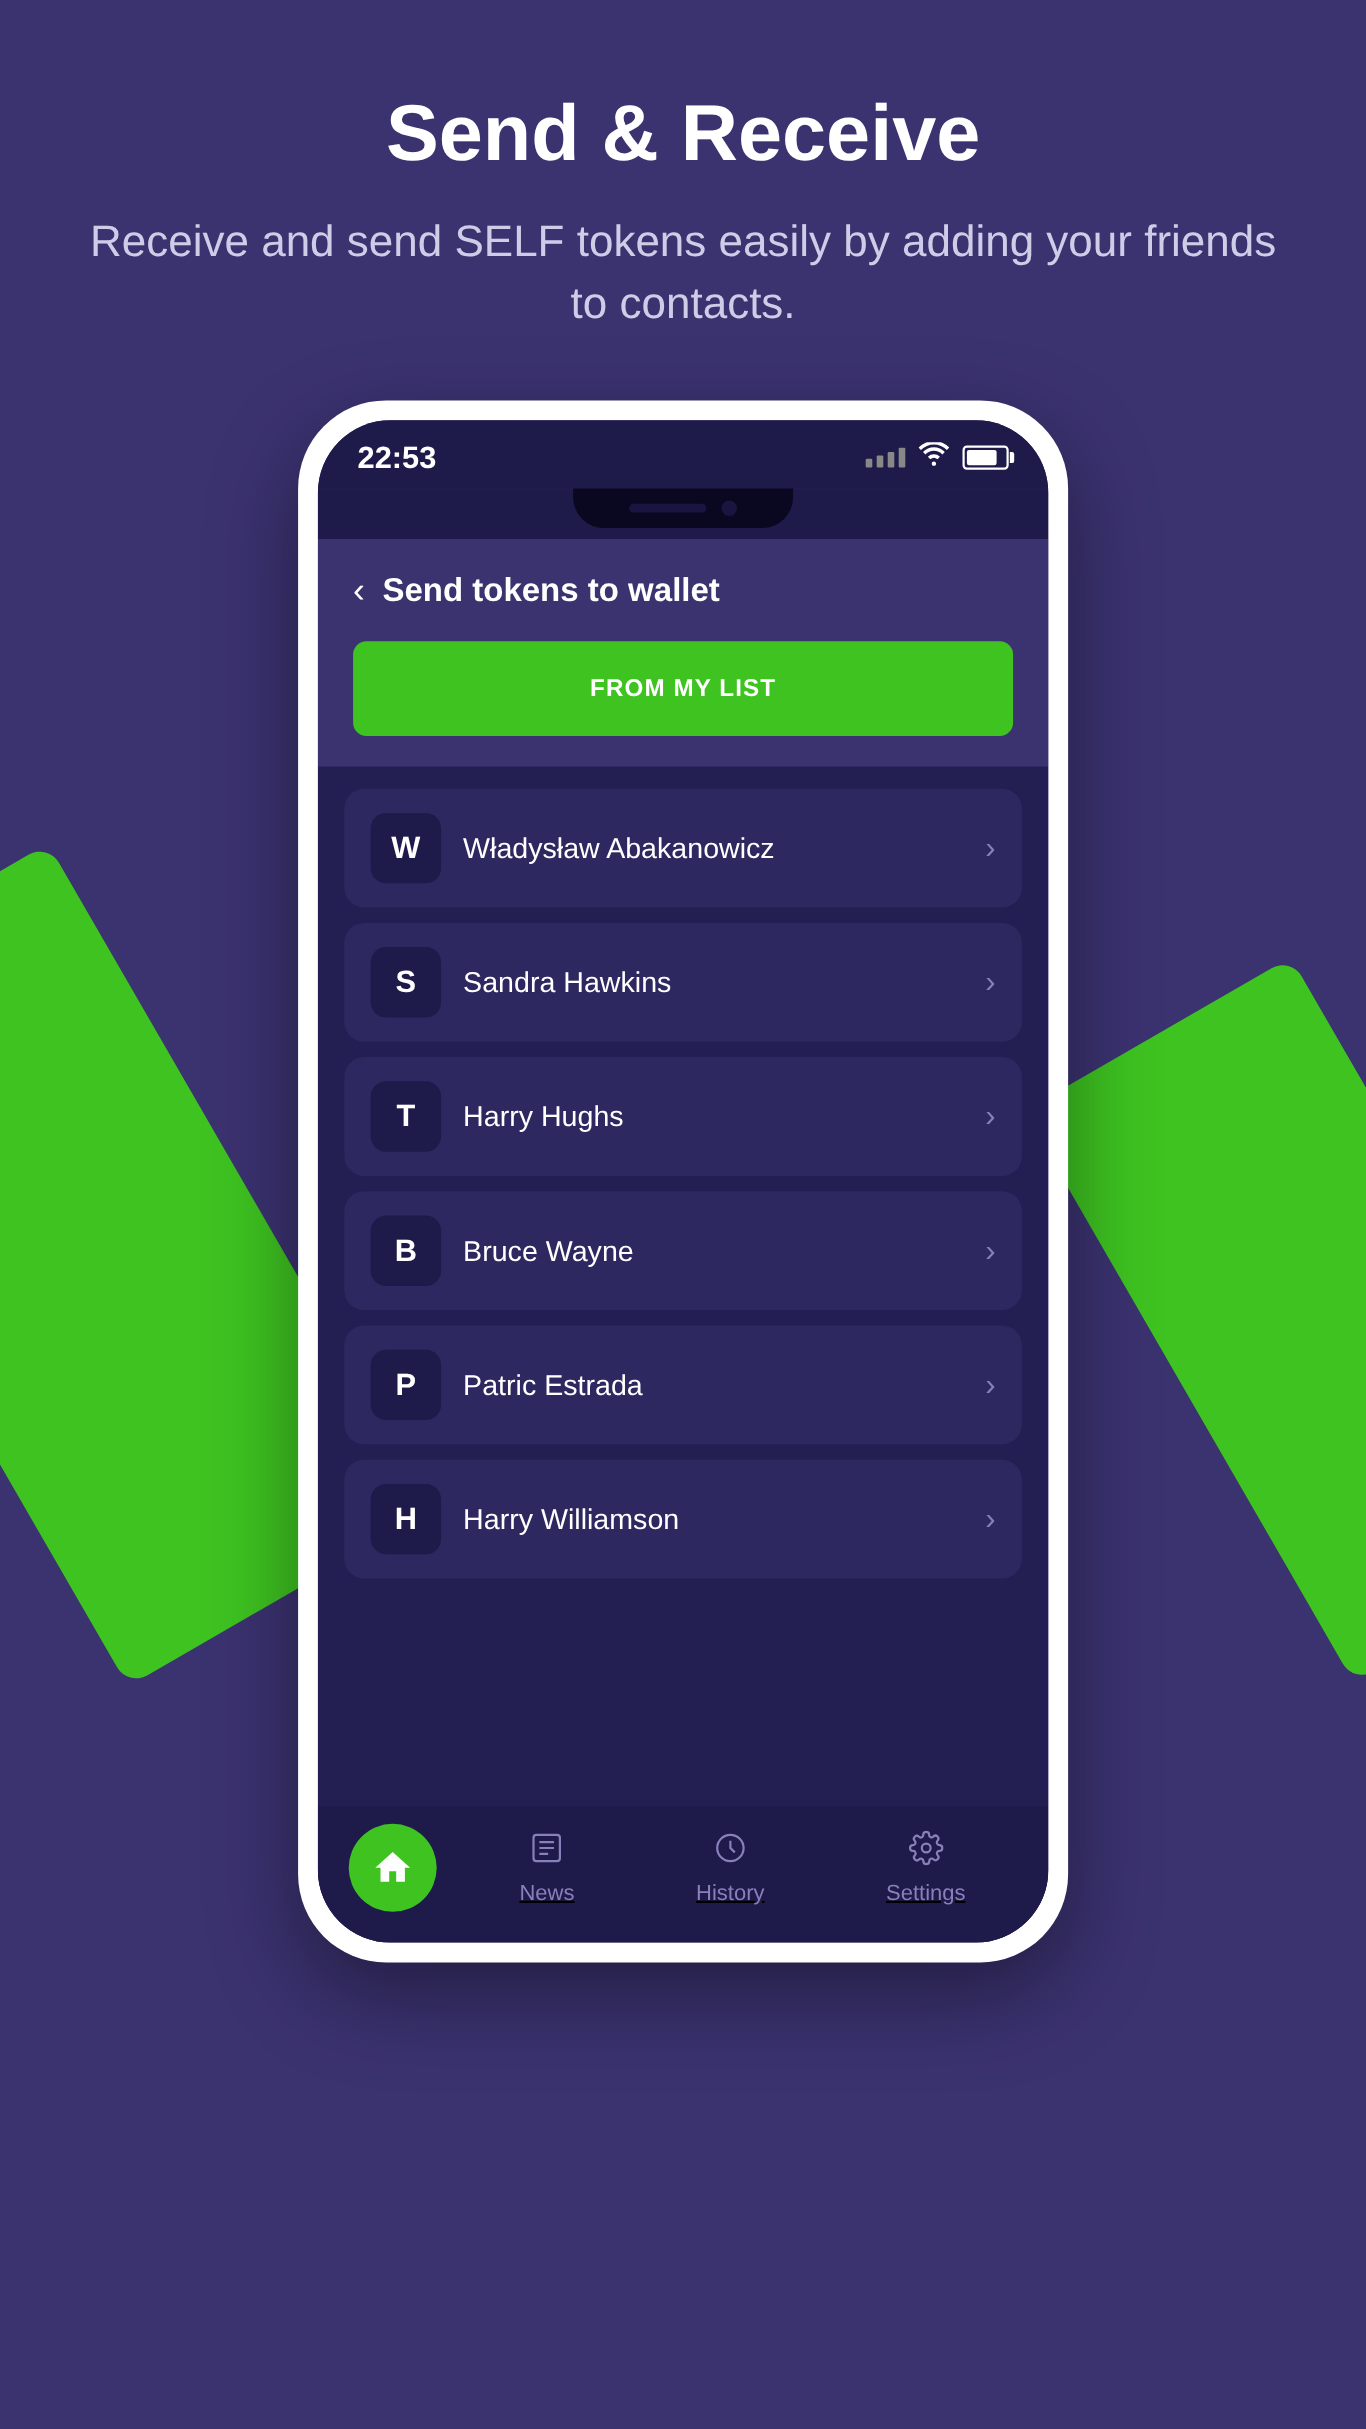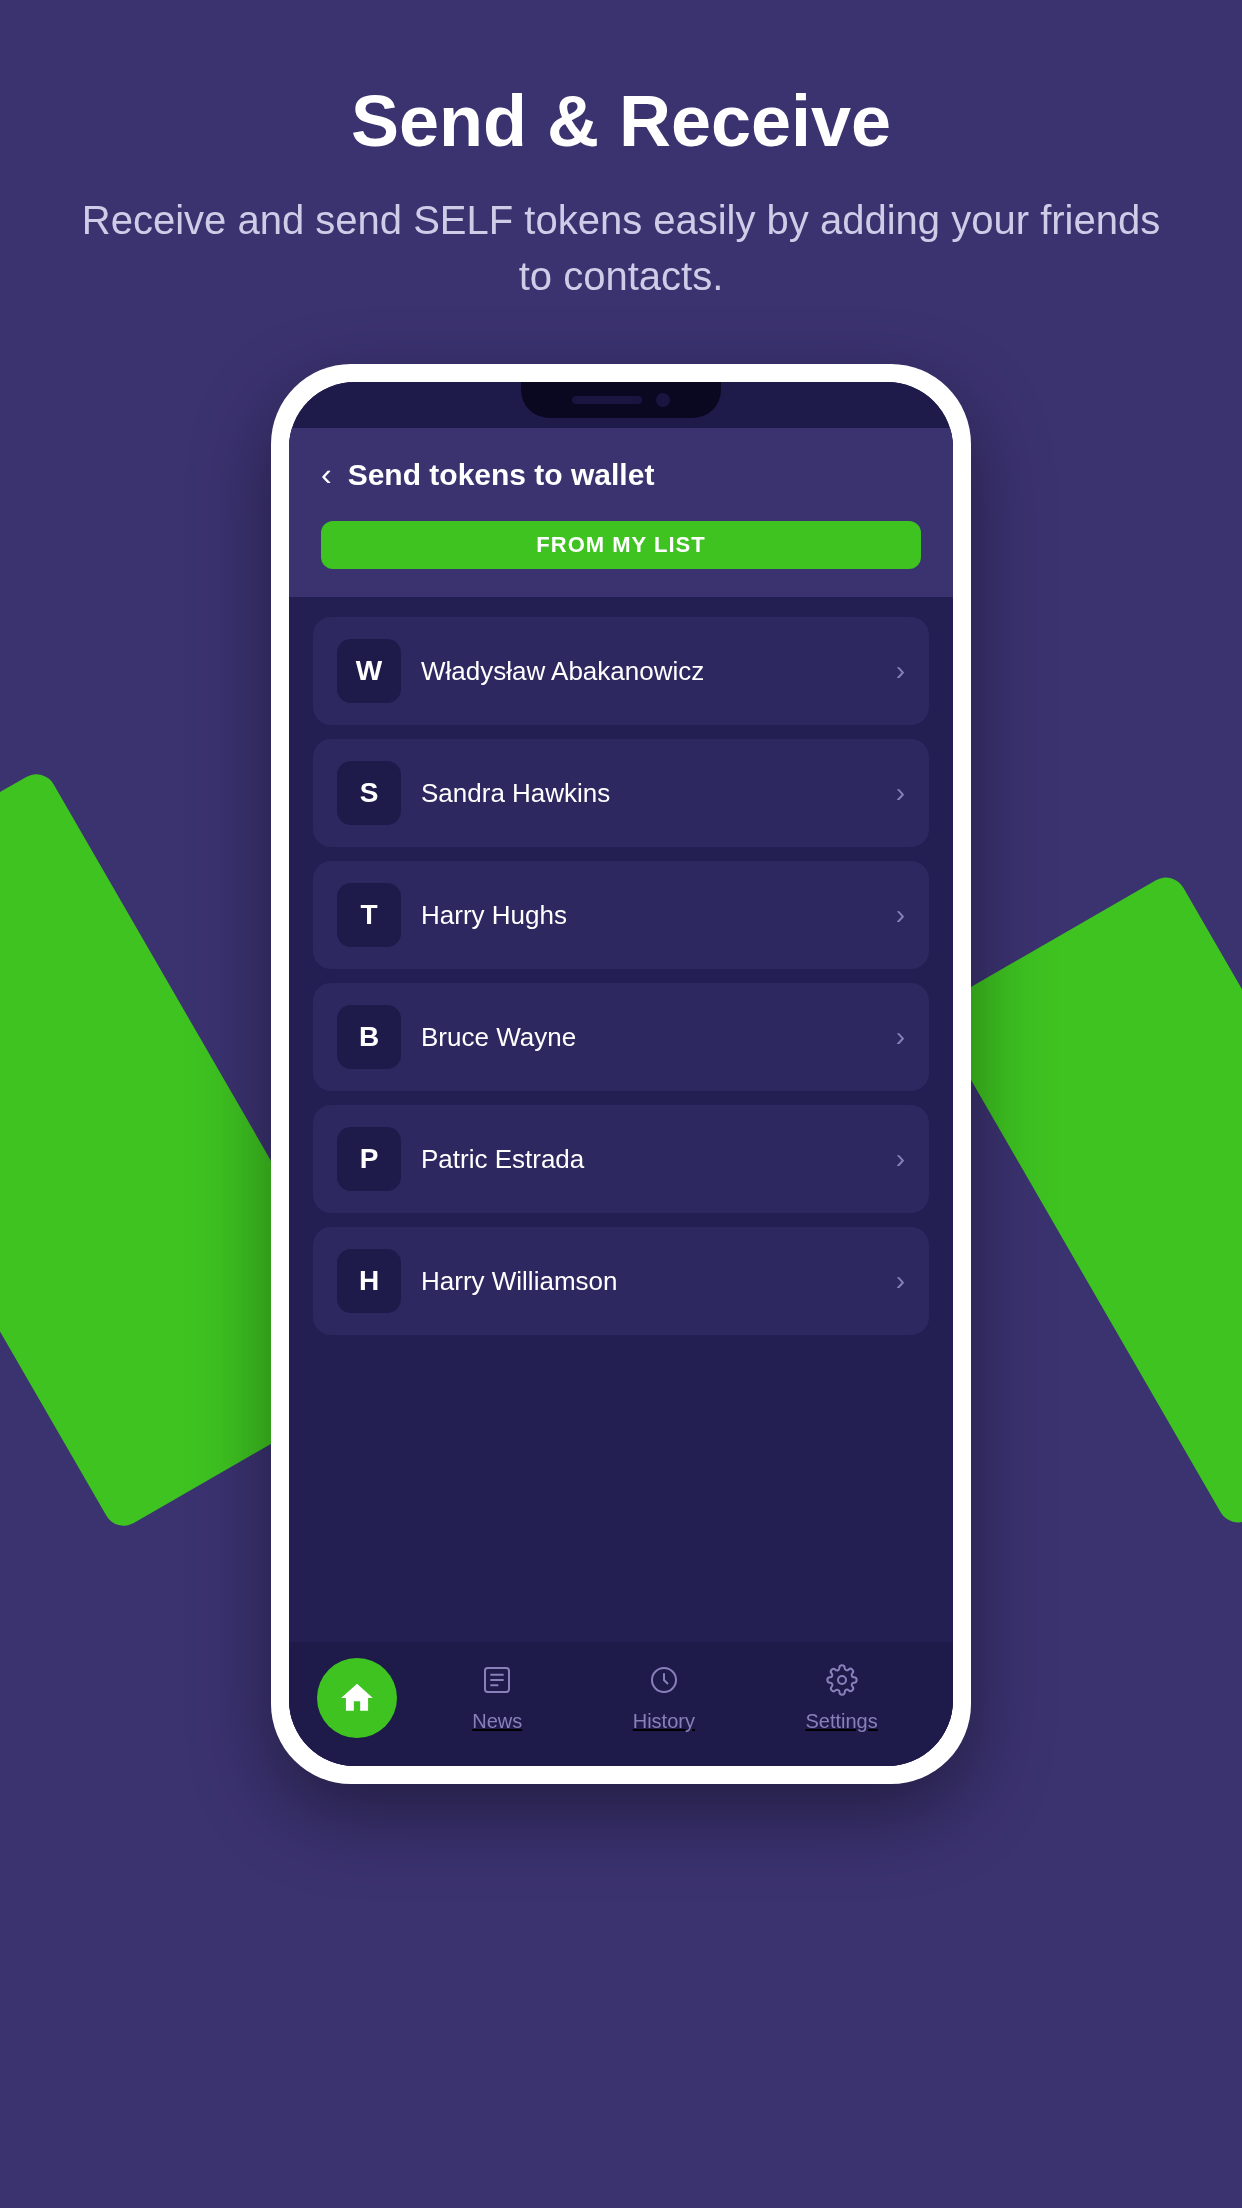--- a/index.html
+++ b/index.html
@@ -234,21 +234,21 @@
       display: flex;
       gap: 16px;
     }
 
     .btn-from-list {
       flex: 1;
       background: #3ec321;
       color: #ffffff;
       border: none;
       border-radius: 12px;
-      padding: 11px 16px;
+      padding: 30px 16px;
       font-size: 22px;
       font-weight: 700;
       letter-spacing: 1px;
       cursor: pointer;
       text-transform: uppercase;
     }
 
     .btn-from-qr {
       flex: 1;
       background: transparent;
@@ -372,20 +372,39 @@
 <div class="bg-shape-right"></div>
 
 <div class="page-header">
   <h1 class="page-title">Send &amp; Receive</h1>
   <p class="page-subtitle">Receive and send SELF tokens easily by adding your friends to contacts.</p>
 </div>
 
 <div class="phone-frame">
   <div class="phone-screen">
 
+    <div class="status-bar">
+      <span class="status-time">22:53</span>
+      <div class="status-icons">
+        <div class="signal-dots">
+          <div class="signal-dot"></div>
+          <div class="signal-dot"></div>
+          <div class="signal-dot"></div>
+          <div class="signal-dot"></div>
+        </div>
+        <span class="wifi-icon">
+          <svg width="28" height="22" viewBox="0 0 28 22" fill="white">
+            <path d="M14 17.5a2 2 0 1 1 0 4 2 2 0 0 1 0-4zm-5.5-4.2a7.8 7.8 0 0 1 11 0l-2.2 2.2a5 5 0 0 0-6.6 0L8.5 13.3zm-4.4-4.4a13.5 13.5 0 0 1 19.8 0l-2.2 2.2a10.7 10.7 0 0 0-15.4 0L4.1 8.9zm-4-4A19.2 19.2 0 0 1 28 4.9l-2.2 2.2A16.4 16.4 0 0 0 2.2 7.1L0 4.9z"></path>
+          </svg>
+        </span>
+        <div class="battery-icon">
+          <div class="battery-fill"></div>
+        </div>
+      </div>
+    </div>
 
     <div class="notch-area">
       <div class="notch">
         <div class="notch-speaker"></div>
         <div class="notch-camera"></div>
       </div>
     </div>
 
     <div class="app-content">
 

